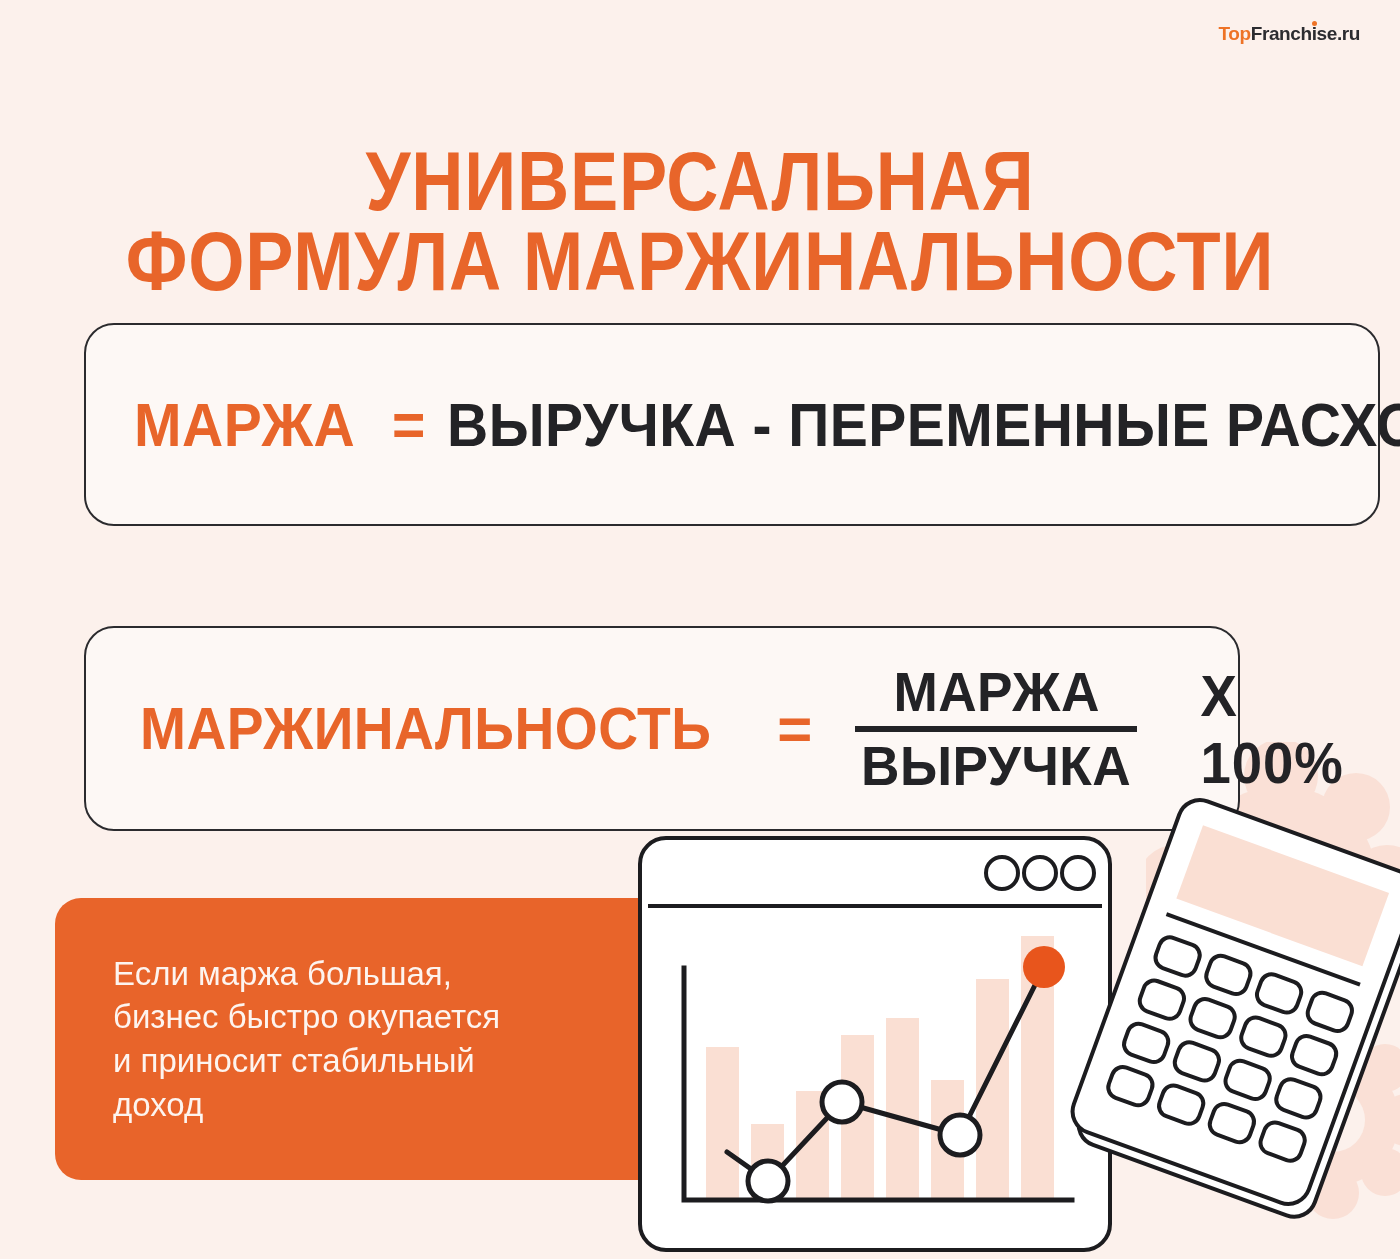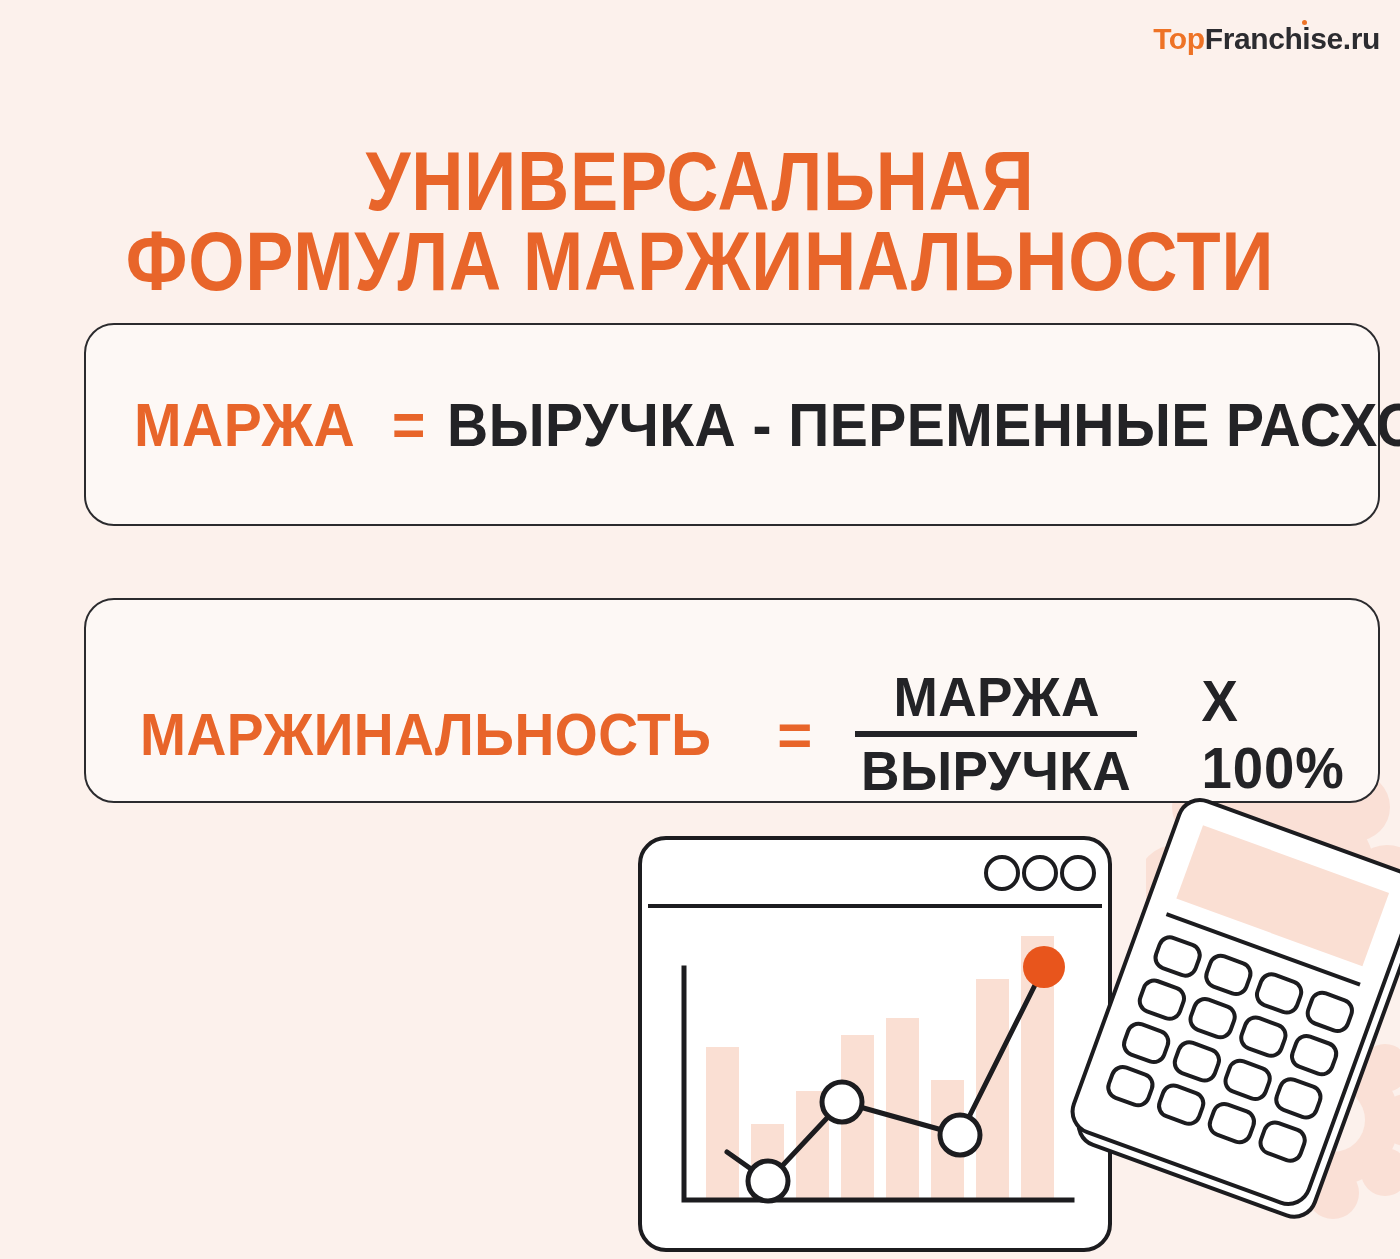--- a/index.html
+++ b/index.html
@@ -20,23 +20,23 @@
   
   .gear {
     position: absolute;
     pointer-events: none;
   }
 
   
   #logo {
     position: absolute;
     top: 24px;
-    right: 20px;
+    right: 40px;
     font-family: "Liberation Sans", sans-serif;
-    font-size: 30px;
+    font-size: 19px;
     font-weight: bold;
     letter-spacing: -0.4px;
     white-space: nowrap;
     line-height: 1;
   }
   #logo .top { color: #ee7326; }
   #logo .fr  { color: #2c2c30; position: relative; }
   #logo .ru  { color: #2c2c30; }
   #logo .idot {
     position: absolute;
@@ -69,21 +69,21 @@
     position: absolute;
     background: #fdf8f5;
     border: 2px solid #2b2b2e;
     border-radius: 30px;
     box-sizing: border-box;
     display: flex;
     align-items: center;
     margin-left: 32px;
   }
   #box-margin  { left: 52px; top: 323px;  width: 1296px; height: 203px; }
-  #box-percent { left: 52px; top: 598px;  width: 1296px; height: 205px; align-items: flex-end; }
+  #box-percent { left: 52px; top: 626px;  width: 1156px; height: 205px; }
 
   .f-text {
     font-family: "Liberation Sans Narrow", "Liberation Sans", sans-serif;
     font-weight: bold;
     letter-spacing: 0.5px;
     transform: scaleX(0.92);
     transform-origin: left center;
     white-space: nowrap;
   }
   .f-orange { color: #e8652a; }
@@ -241,20 +241,26 @@
       <span id="pct-eq">=</span>
       <span class="fraction">
         <span class="num">МАРЖА</span>
         <span class="bar"></span>
         <span class="den">ВЫРУЧКА</span>
       </span>
       <span id="pct-mult">Х 100%</span>
     </div>
   </div>
 
+  <div id="note-box">
+    <p id="note-text">Если маржа большая,
+бизнес быстро окупается
+и приносит стабильный
+доход</p>
+  </div>
 
   <div id="illustration">
     <svg width="780" height="470" viewBox="0 0 780 470" aria-hidden="true">
 
       <g>
         <rect x="20" y="48" width="470" height="412" rx="26" ry="26" fill="#ffffff" stroke="#1c1c1f" stroke-width="4"></rect>
 
         <line x1="28" y1="116" x2="482" y2="116" stroke="#1c1c1f" stroke-width="4"></line>
 
         <circle cx="382" cy="83" r="16" fill="#ffffff" stroke="#1c1c1f" stroke-width="4"></circle>

